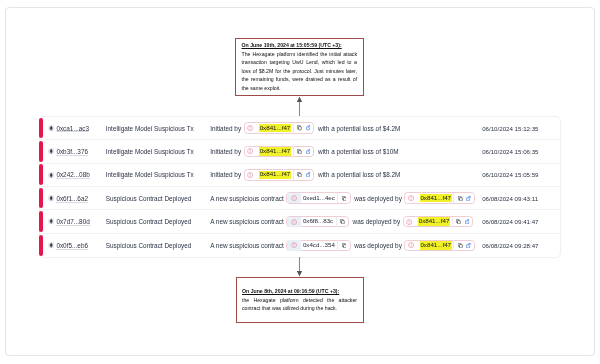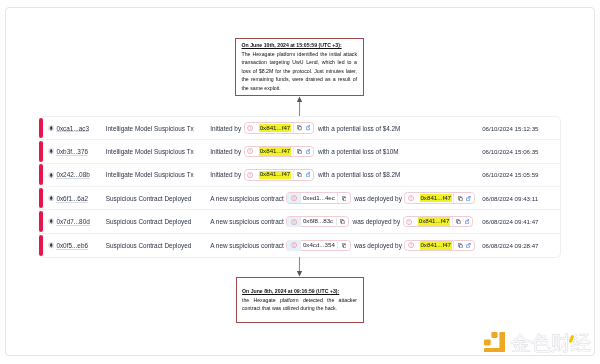--- a/index.html
+++ b/index.html
@@ -393,28 +393,14 @@
     <svg width="9" height="20" viewBox="0 0 9 20">
         <path d="M4.5 0 L4.5 15" stroke="#8b8b8b" stroke-width="1.1" fill="none"></path>
         <path d="M4.5 19.5 L7.15 14.1 L1.85 14.1 Z" fill="#555"></path>
       </svg>
   </div>
   <div class="note" id="note-bottom" style="left:235.5px;top:277px;width:128px;height:46px;">
     <div class="hd">On June 8th, 2024 at 09:16:59 (UTC +3):</div>
     <div class="bd">the Hexagate platform detected the attacker contract that was utilized during the hack.</div>
   </div>
 
-  <div class="wm" style="left:483.8px;top:331.5px;">
-    <div class="mark">
-      <svg width="21.5" height="20.5" viewBox="0 0 21.5 20.5">
-        <rect x="15.4" y="0" width="5.9" height="20.3" rx="1.1" fill="#f0a724"></rect>
-        <rect x="0" y="16" width="21.3" height="4.3" rx="1.1" fill="#f0a724"></rect>
-        <rect x="7.4" y="0" width="6.2" height="5.9" rx="1.1" fill="#f0a724"></rect>
-        <rect x="0" y="7.6" width="6.7" height="5.8" rx="1.1" fill="#f0a724"></rect>
-      </svg>
-    </div>
-    <div class="cn-wrap">
-      <div class="cn">金色财经</div>
-      <span class="accent"></span>
-    </div>
-  </div>
 
 </div>
 
 </body></html>

